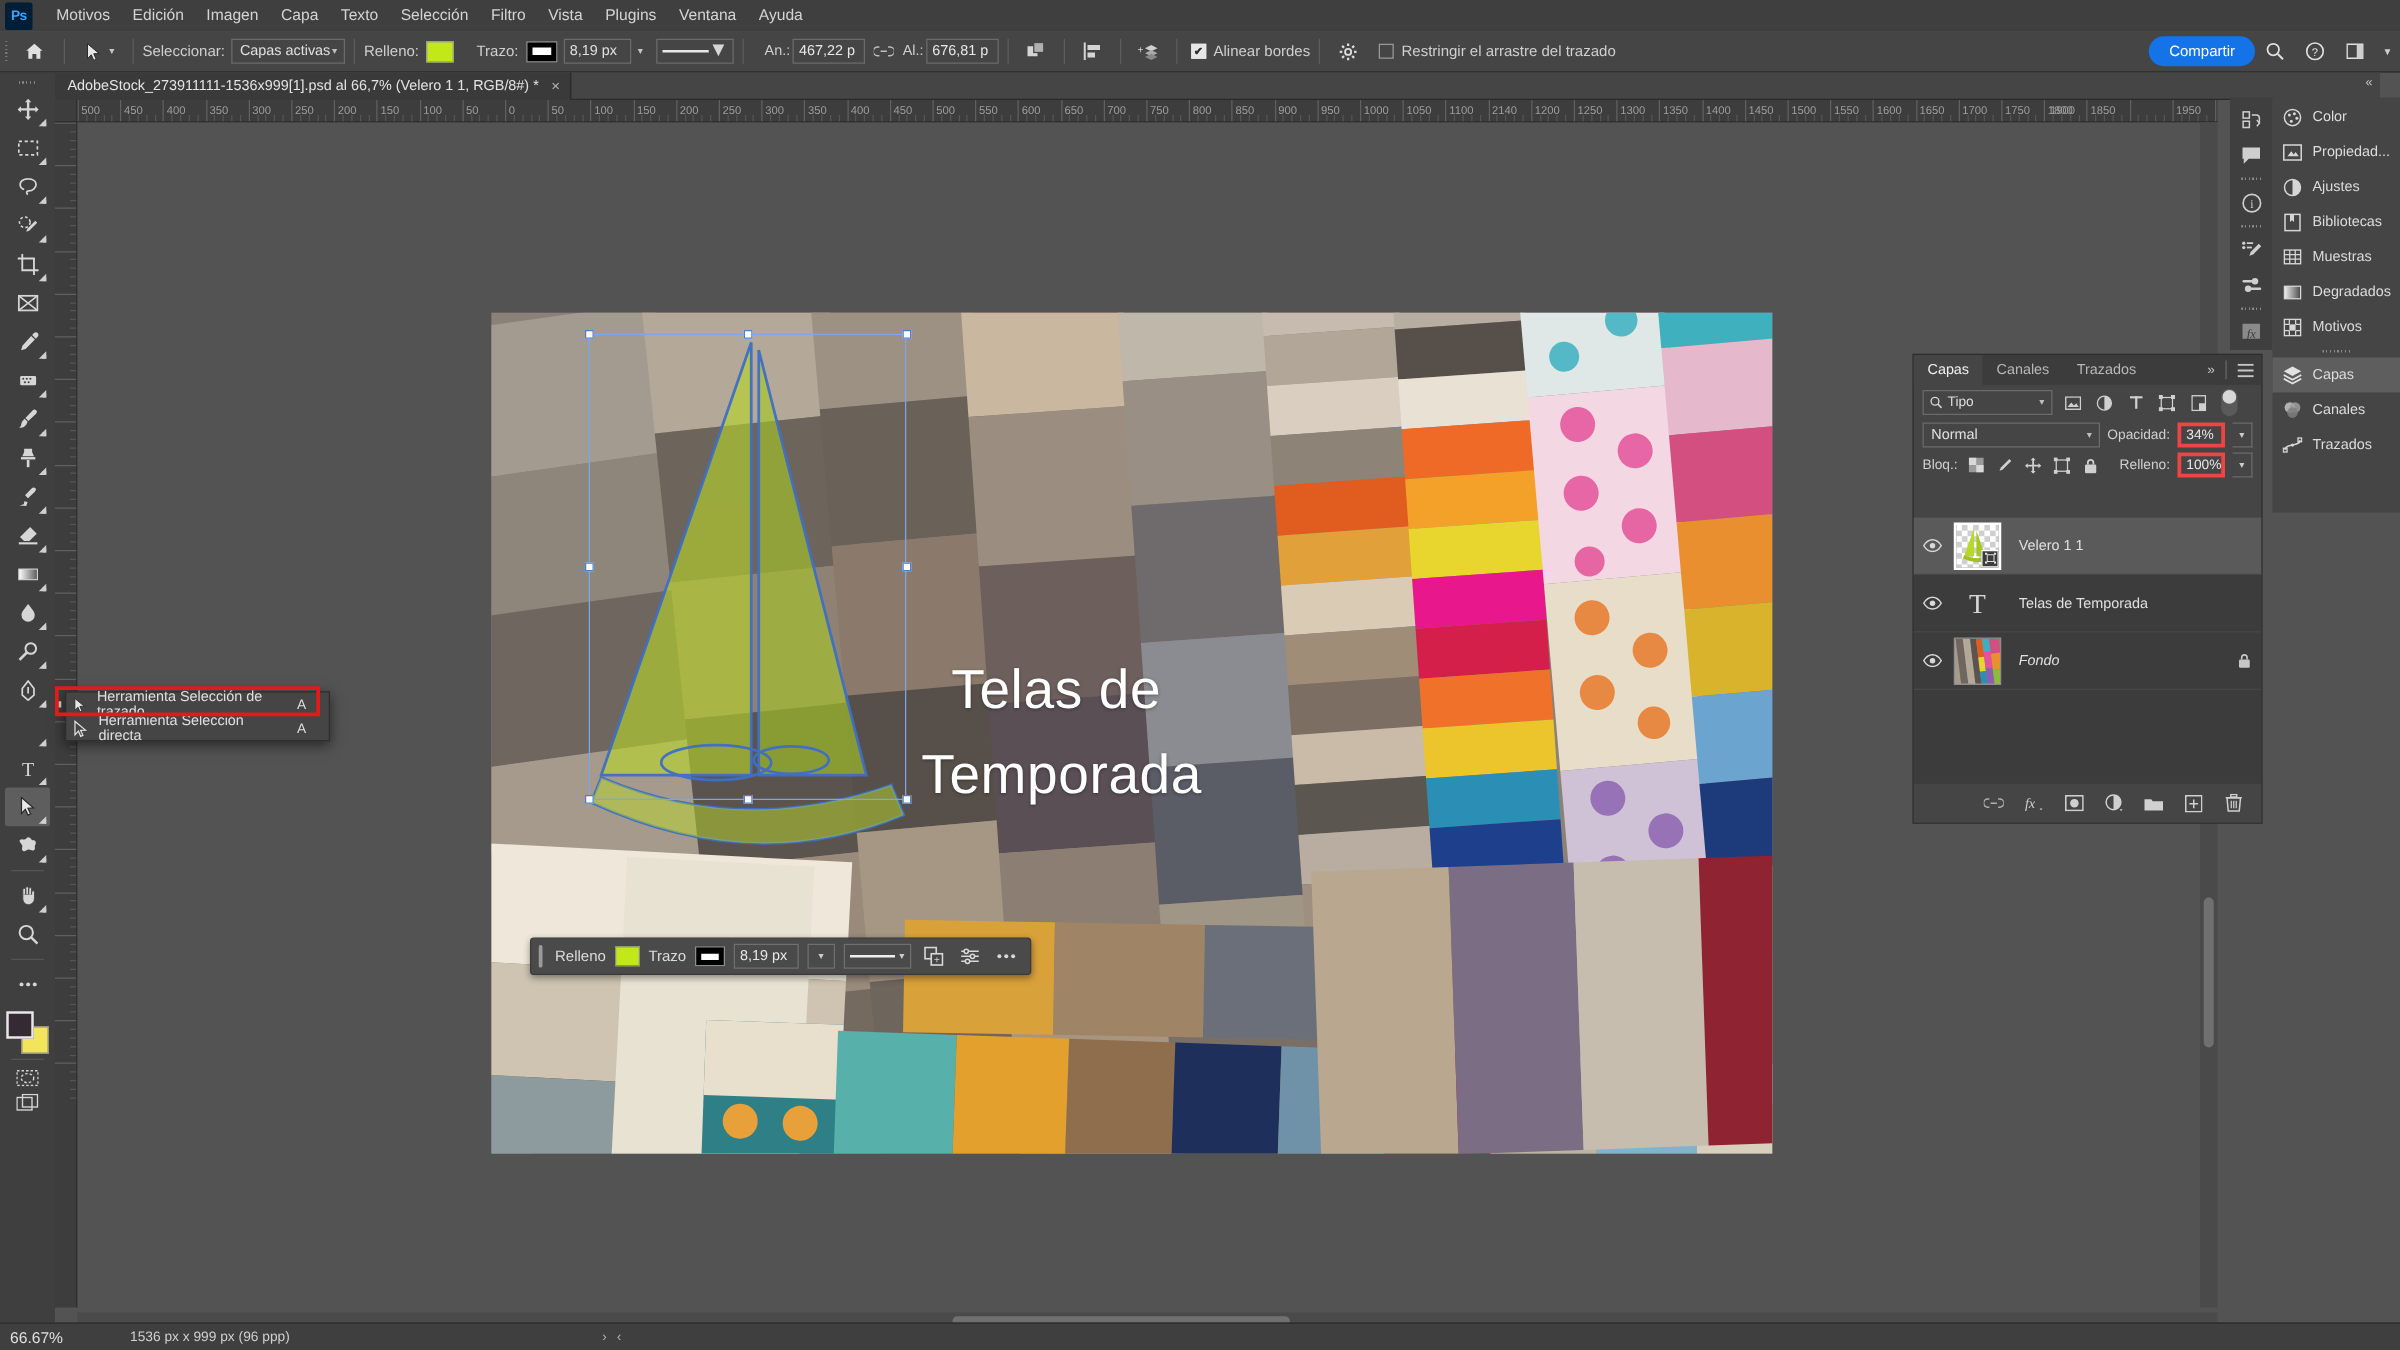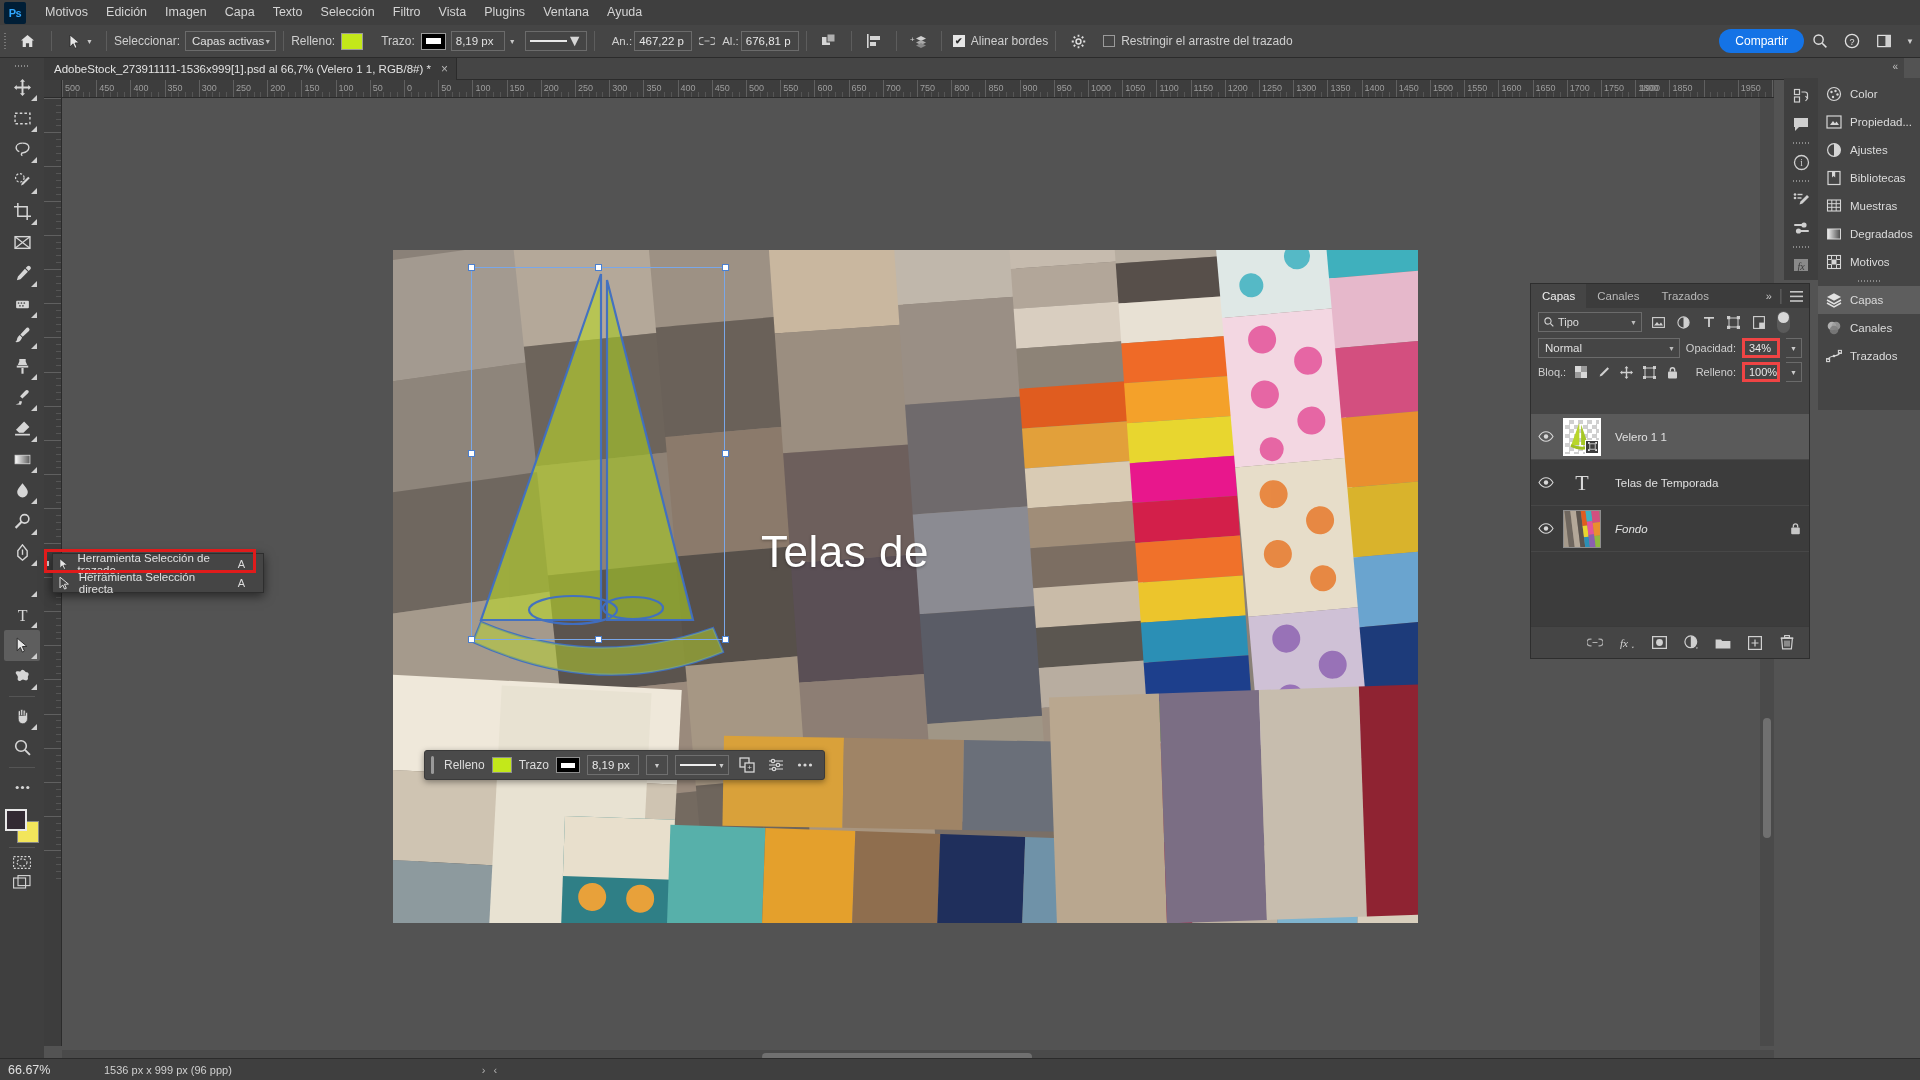--- a/index.html
+++ b/index.html
@@ -650,21 +650,21 @@
       <div class="rtick minor" style="left: 1073.88px;"></div>
       <div class="rtick minor" style="left: 1080.72px;"></div>
       <div class="rtick minor" style="left: 1087.56px;"></div>
       <div class="rtick" style="left: 1094.4px;"></div>
       <div class="rlab" style="left: 1094.4px;">1100</div>
       <div class="rtick minor" style="left: 1101.24px;"></div>
       <div class="rtick minor" style="left: 1108.08px;"></div>
       <div class="rtick minor" style="left: 1114.92px;"></div>
       <div class="rtick minor" style="left: 1121.76px;"></div>
       <div class="rtick" style="left: 1128.6px;"></div>
-      <div class="rlab" style="left: 1128.6px;">1150</div>
+      <div class="rlab" style="left: 1128.6px;">2140</div>
       <div class="rtick minor" style="left: 1135.44px;"></div>
       <div class="rtick minor" style="left: 1142.28px;"></div>
       <div class="rtick minor" style="left: 1149.12px;"></div>
       <div class="rtick minor" style="left: 1155.96px;"></div>
       <div class="rtick" style="left: 1162.8px;"></div>
       <div class="rlab" style="left: 1162.8px;">1200</div>
       <div class="rtick minor" style="left: 1169.64px;"></div>
       <div class="rtick minor" style="left: 1176.48px;"></div>
       <div class="rtick minor" style="left: 1183.32px;"></div>
       <div class="rtick minor" style="left: 1190.16px;"></div>
@@ -1053,20 +1053,21 @@
           <g transform="rotate(-2 0 0)">
             <rect x="640" y="470" width="110" height="230" fill="#b9a78f"></rect>
             <rect x="750" y="470" width="100" height="230" fill="#7b6e84"></rect>
             <rect x="850" y="470" width="100" height="230" fill="#c7bdae"></rect>
             <rect x="950" y="470" width="110" height="230" fill="#8f2332"></rect>
           </g>
         </g>
       </svg>
 
       <div class="canvas-title" style="left:368px;top:277px">Telas de</div>
+      <div class="canvas-title" style="left:344px;top:345px">Temporada</div>
 
       <svg class="boat-wrap" width="1025" height="673" viewBox="0 0 1025 673">
         <g opacity=".62">
           <path d="M208 24 L208 370 L88 370 Z" fill="#b9d62a"></path>
           <path d="M214 30 L300 370 L214 370 Z" fill="#a6c825"></path>
         </g>
         <g fill="none" stroke="#3f6fc4" stroke-width="2.2" opacity=".95">
           <path d="M208 24 L208 370 L88 370 Z"></path>
           <path d="M214 30 L300 370 L214 370 Z"></path>
           <path d="M80 392 q130 60 250 10 l-10 -24 q-120 42 -232 -6 z"></path>

